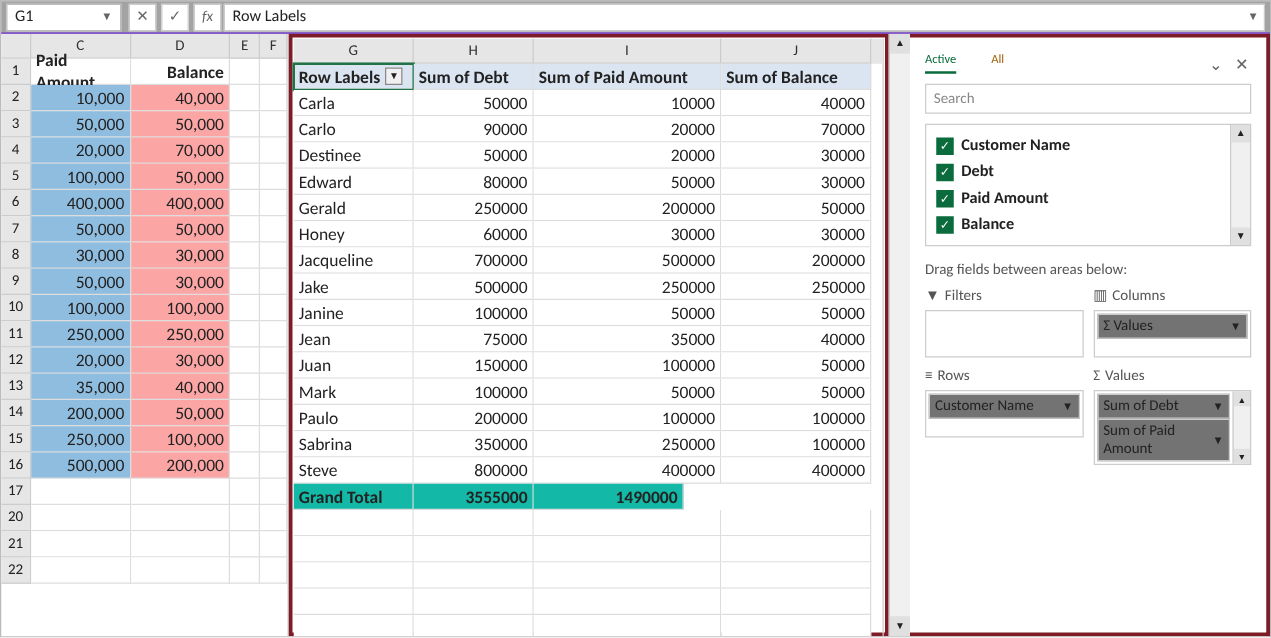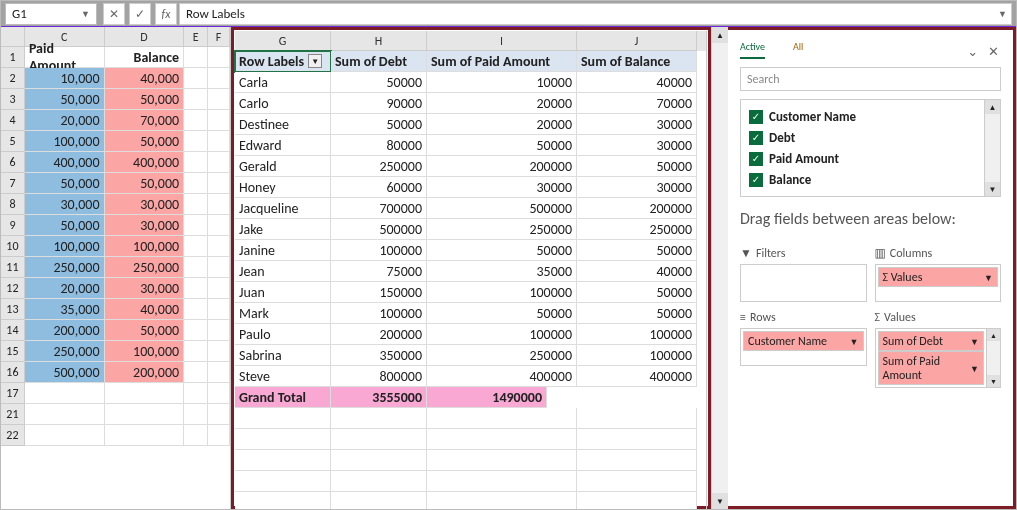--- a/index.html
+++ b/index.html
@@ -24,21 +24,21 @@
 .c-c{width:80px;background:#8fbde0}
 .c-d{width:80px;background:#fca5a5}
 .c-e{width:24px}
 .c-f{width:22px}
 .hdr{font-weight:bold;background:#fff!important;justify-content:center}
 .pivotwrap{border:3px solid #7d1c27;padding:1px;display:flex;flex-direction:column}
 .pivot .colhdr{background:#e6e6e6}
 .pivot .cell{background:#fff;justify-content:flex-end}
 .pivot .cell.lbl{justify-content:flex-start}
 .pivot .phdr{font-weight:bold;background:#dbe5f1;justify-content:flex-start}
-.pivot .gt{font-weight:bold;background:#f9a8d4}
+.pivot .gt{font-weight:bold;background:#14b8a6}
 .c-g{width:96px}
 .c-h{width:96px}
 .c-i{width:150px}
 .c-j{width:120px}
 .sel{outline:2px solid #217346;outline-offset:-1px}
 .ddicon{width:14px;height:14px;border:1px solid #888;display:inline-flex;align-items:center;justify-content:center;font-size:8px;margin-left:4px;background:#f0f0f0}
 .vscroll{width:17px;background:#f0f0f0;border-left:1px solid #ccc;position:relative}
 .vscroll .up,.vscroll .down{height:16px;background:#e0e0e0;display:flex;align-items:center;justify-content:center;font-size:8px}
 .vscroll .down{position:absolute;bottom:0;width:100%}
 .pane{flex:1;background:#fff;padding:10px 12px;display:flex;flex-direction:column;font-size:13px;border:3px solid #7d1c27;border-left:none}
@@ -50,26 +50,26 @@
 .tabs .t.act{color:#0a6b3d;border-bottom:2px solid #0a6b3d}
 .choose{display:flex;align-items:center;justify-content:space-between;margin-bottom:6px;color:#555;font-size:12px}
 .gearbtn{border:1px solid #ccc;padding:2px 6px;font-size:11px;color:#555}
 .search{height:24px;border:1px solid #ccc;padding:0 6px;font-size:12px;color:#888;margin-bottom:8px;display:flex;align-items:center}
 .flist{border:1px solid #ccc;padding:6px 4px;margin-bottom:12px;position:relative}
 .fitem{display:flex;align-items:center;gap:6px;padding:3px 4px;font-size:13px}
 .chk{width:14px;height:14px;background:#0a6b3d;color:#fff;display:flex;align-items:center;justify-content:center;font-size:10px}
 .flist .sb{position:absolute;right:0;top:0;bottom:0;width:16px;background:#f0f0f0;border-left:1px solid #ccc}
 .flist .sb .btn{height:14px;background:#e0e0e0;font-size:8px;display:flex;align-items:center;justify-content:center}
 .flist .sb .btn.dn{position:absolute;bottom:0;width:100%}
-.drag{font-size:16px;color:#555;margin-bottom:18px}
+.drag{font-size:12px;color:#555;margin-bottom:6px}
 .areas{display:grid;grid-template-columns:1fr 1fr;grid-template-rows:auto auto;gap:8px}
 .area{display:flex;flex-direction:column}
 .area .albl{font-size:12px;color:#555;margin-bottom:4px;display:flex;align-items:center;gap:4px}
 .area .abox{min-height:38px;border:1px solid #ccc;background:#fff;padding:2px;display:flex;flex-direction:column;gap:2px}
-.pill{background:#fca5a5;border:1px solid #ccc;padding:2px 4px;font-size:12px;display:flex;justify-content:space-between;align-items:center}
+.pill{background:#737373;border:1px solid #ccc;padding:2px 4px;font-size:12px;display:flex;justify-content:space-between;align-items:center}
 .pill .dd{font-size:9px}
 .valarea{position:relative}
 .valarea .sb{position:absolute;right:0;top:0;bottom:0;width:14px;background:#f0f0f0;border-left:1px solid #ccc}
 .valarea .sb .btn{height:12px;font-size:7px;display:flex;align-items:center;justify-content:center;background:#e0e0e0}
 .valarea .sb .btn.dn{position:absolute;bottom:0;width:100%}
 </style>
 </head>
 <body>
 
 <div class="app">
@@ -209,20 +209,27 @@
             <div class="cell c-f"></div>
           </div>
           <div class="row">
             <div class="rh">17</div>
             <div class="cell c-c" style="background:#fff"></div>
             <div class="cell c-d" style="background:#fff"></div>
             <div class="cell c-e"></div>
             <div class="cell c-f"></div>
           </div>
           <div class="row">
+            <div class="rh">20</div>
+            <div class="cell c-c" style="background:#fff"></div>
+            <div class="cell c-d" style="background:#fff"></div>
+            <div class="cell c-e"></div>
+            <div class="cell c-f"></div>
+          </div>
+          <div class="row">
             <div class="rh">21</div>
             <div class="cell c-c" style="background:#fff"></div>
             <div class="cell c-d" style="background:#fff"></div>
             <div class="cell c-e"></div>
             <div class="cell c-f"></div>
           </div>
           <div class="row">
             <div class="rh">22</div>
             <div class="cell c-c" style="background:#fff"></div>
             <div class="cell c-d" style="background:#fff"></div>

